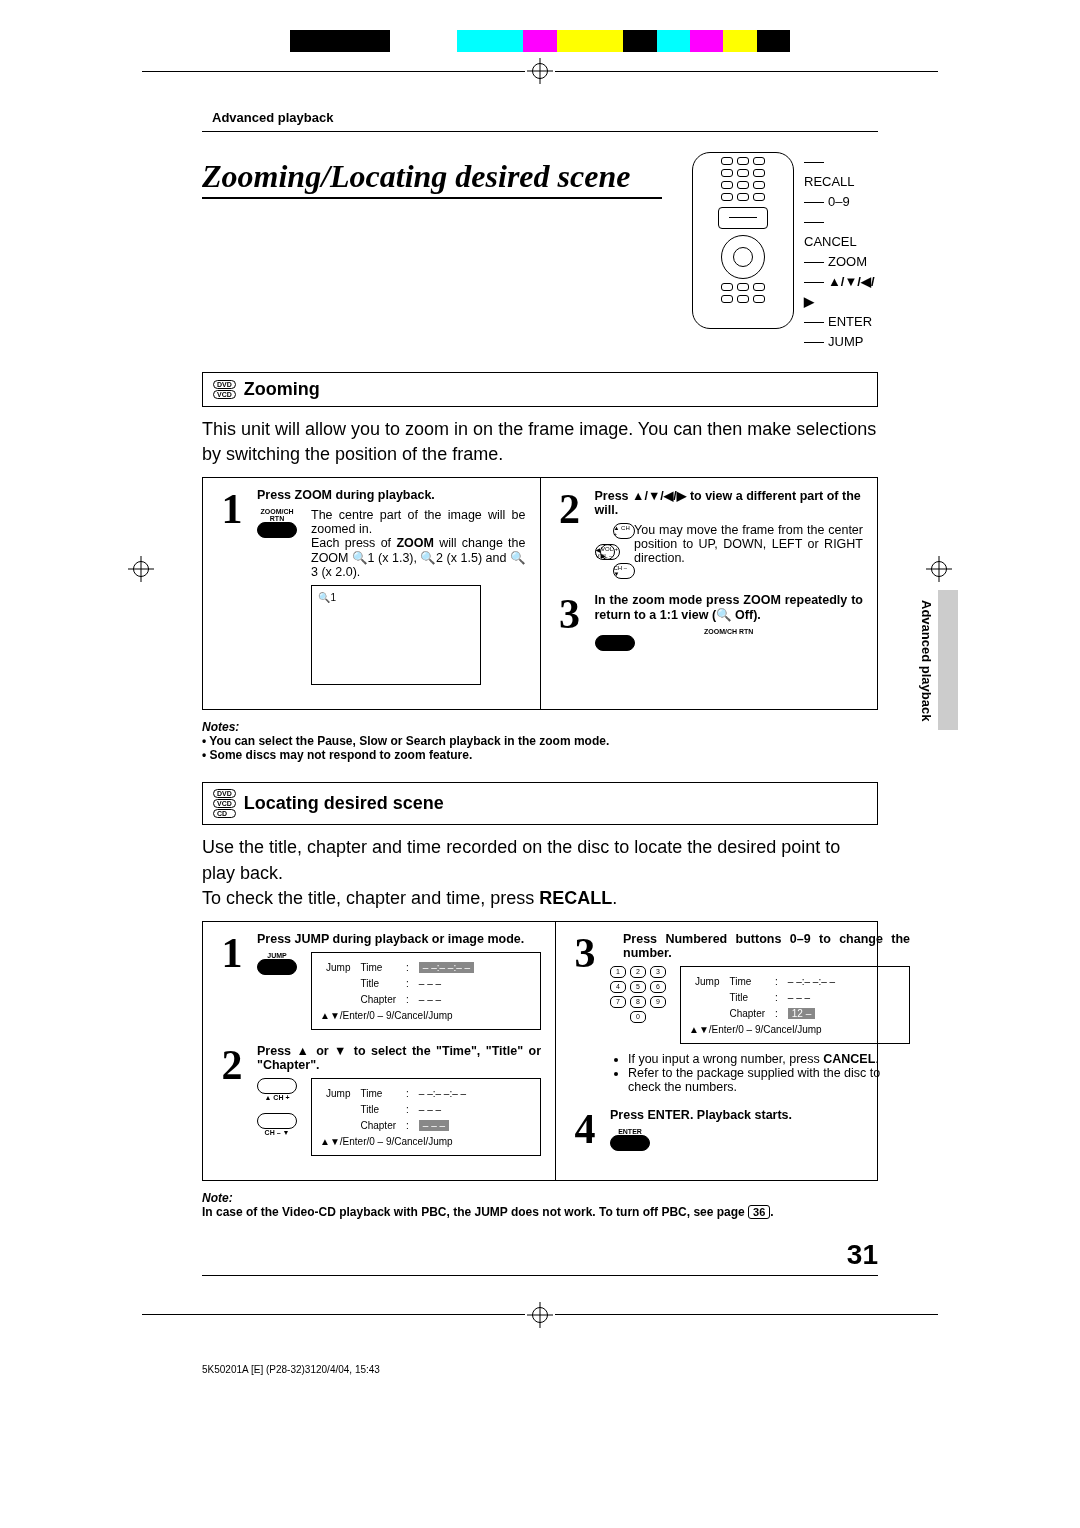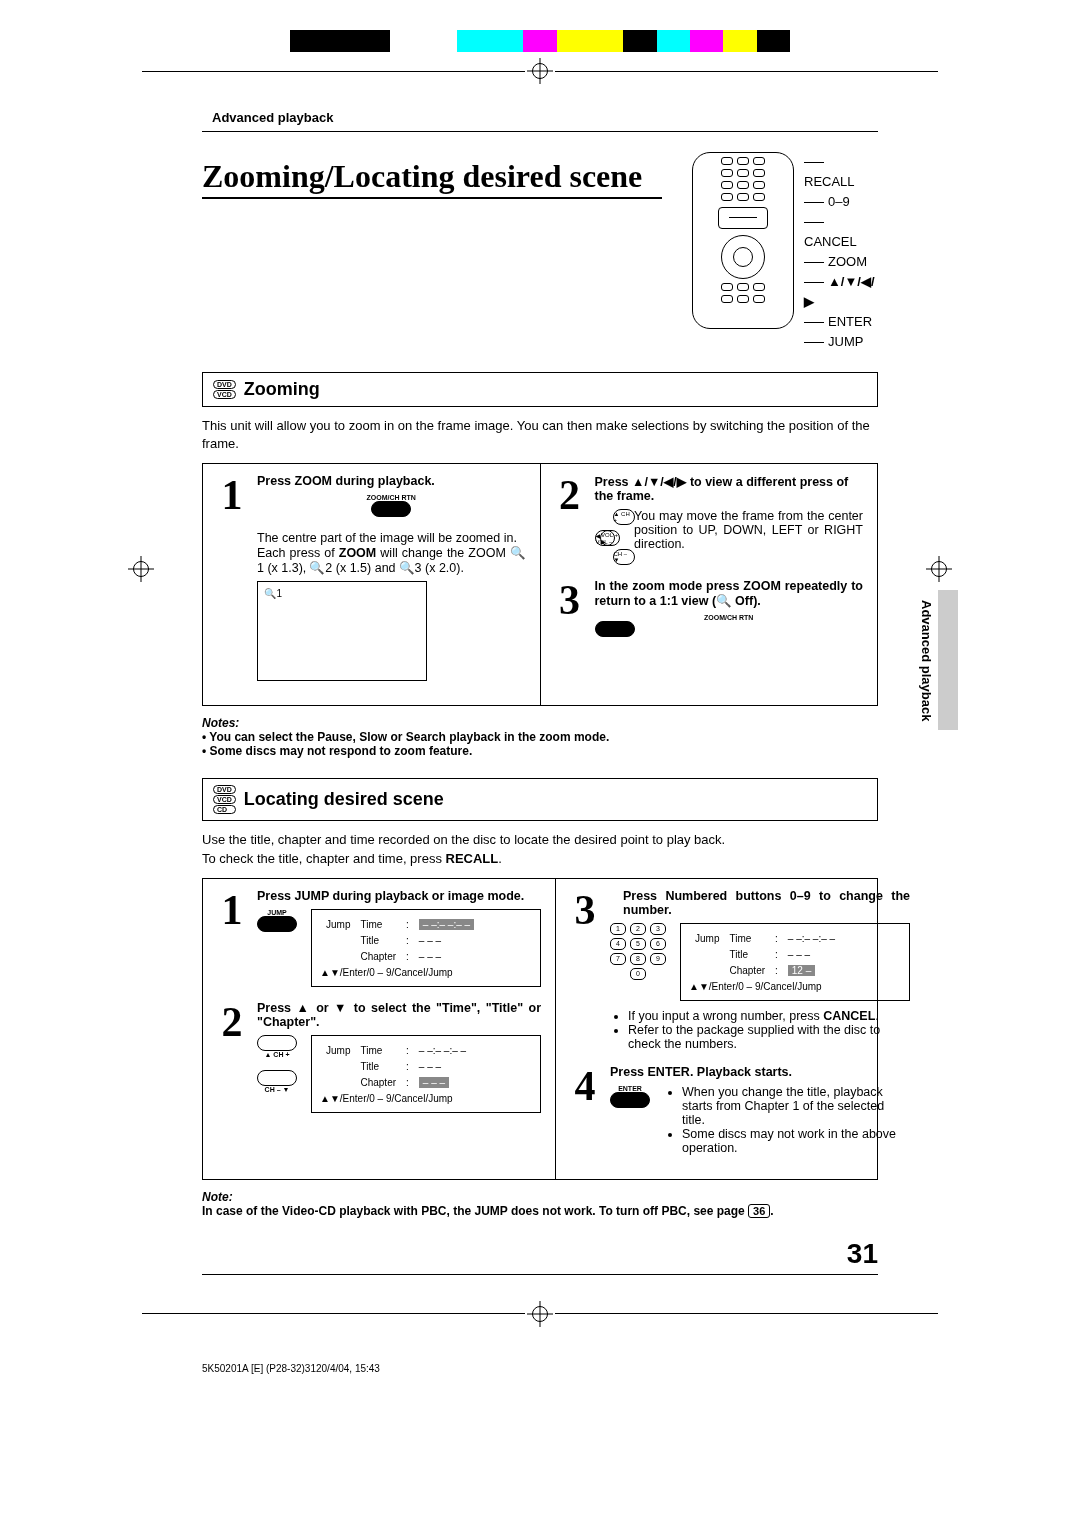--- a/index.html
+++ b/index.html
@@ -51,20 +51,21 @@
   .thin-rule { height: 1px; background: #000; margin: 0 60px 20px 60px; }
 
   .title-row {
     display: flex;
     align-items: flex-start;
     margin: 0 60px 10px 60px;
     gap: 30px;
   }
   .big-title {
     font-family: Georgia, "Times New Roman", serif;
+    font-style: italic;
     font-weight: bold;
     font-size: 32px;
     padding-top: 6px;
   }
   .title-underline {
     height: 2px; background: #000; width: 460px; margin-top: 2px;
   }
 
   .remote {
     width: 100px;
@@ -96,21 +97,21 @@
   }
   .disc-badge {
     font-size: 7px;
     line-height: 7px;
     display: inline-flex;
     flex-direction: column;
     gap: 1px;
   }
   .disc-badge span { border: 1px solid #000; border-radius: 6px; padding: 0 3px; }
 
-  .body-text { margin: 0 60px 10px 60px; font-size: 13px; line-height: 1.4; }
+  .body-text { margin: 0 60px 10px 60px; font-size: 18px; line-height: 1.4; }
 
   .steps-wrap {
     margin: 0 60px;
     border: 1px solid #000;
     display: flex;
   }
   .steps-col { flex: 1; padding: 10px 14px; }
   .steps-col.left { border-right: 1px solid #000; }
   .step { display: flex; gap: 10px; margin-bottom: 14px; }
   .step-no {
@@ -312,21 +313,21 @@
     <span>Zooming</span>
   </div>
   <div class="body-text">This unit will allow you to zoom in on the frame image. You can then make selections by switching the position of the frame.</div>
 
   <div class="steps-wrap">
     <div class="steps-col left">
       <div class="step">
         <div class="step-no">1</div>
         <div class="step-body">
           <div class="step-head">Press ZOOM during playback.</div>
-          <div style="display:flex; gap:14px;flex-direction:column;">
+          <div style="display:flex; gap:14px;">
             <div style="text-align:center;">
               <span class="btn-label">ZOOM/CH RTN</span>
               <span class="btn-oval"></span>
             </div>
             <div>
               <div style="text-align:justify;">The centre part of the image will be zoomed in.</div>
               <div style="text-align:justify;">
                 <span>Each press of </span><b>ZOOM</b><span> will change the ZOOM 🔍1 (x 1.3), 🔍2 (x 1.5) and 🔍3 (x 2.0).</span>
               </div>
               <div class="mini-screen">
@@ -334,21 +335,21 @@
               </div>
             </div>
           </div>
         </div>
       </div>
     </div>
     <div class="steps-col">
       <div class="step">
         <div class="step-no">2</div>
         <div class="step-body">
-          <div class="step-head">Press ▲/▼/◀/▶ to view a different press of the frame.</div>
+          <div class="step-head">Press ▲/▼/◀/▶ to view a different part of the will.</div>
           <div style="display:flex; gap:14px;">
             <div class="dpad">
               <div class="p up">▲ CH +</div>
               <div class="p dn">CH – ▼</div>
               <div class="p lf">◀ VOL –</div>
               <div class="p rt">VOL + ▶</div>
             </div>
             <div style="text-align:justify;">You may move the frame from the center position to UP, DOWN, LEFT or RIGHT direction.</div>
           </div>
         </div>
@@ -529,24 +530,20 @@
 
       <div class="step">
         <div class="step-no">4</div>
         <div class="step-body">
           <div class="step-head">Press ENTER. Playback starts.</div>
           <div style="display:flex; gap:14px;">
             <div style="text-align:center;">
               <span class="btn-label">ENTER</span>
               <span class="btn-oval"></span>
             </div>
-            <ul style="margin:0; padding-left:18px;">
-              <li>When you change the title, playback starts from Chapter 1 of the selected title.</li>
-              <li>Some discs may not work in the above operation.</li>
-            </ul>
           </div>
         </div>
       </div>
     </div>
   </div>
 
   <div class="notes">
     <b>Note:</b><br>
     <span>In case of the Video-CD playback with PBC, the JUMP does not work. To turn off PBC, see page </span><span class="page-ref">36</span><span>.</span>
   </div>

